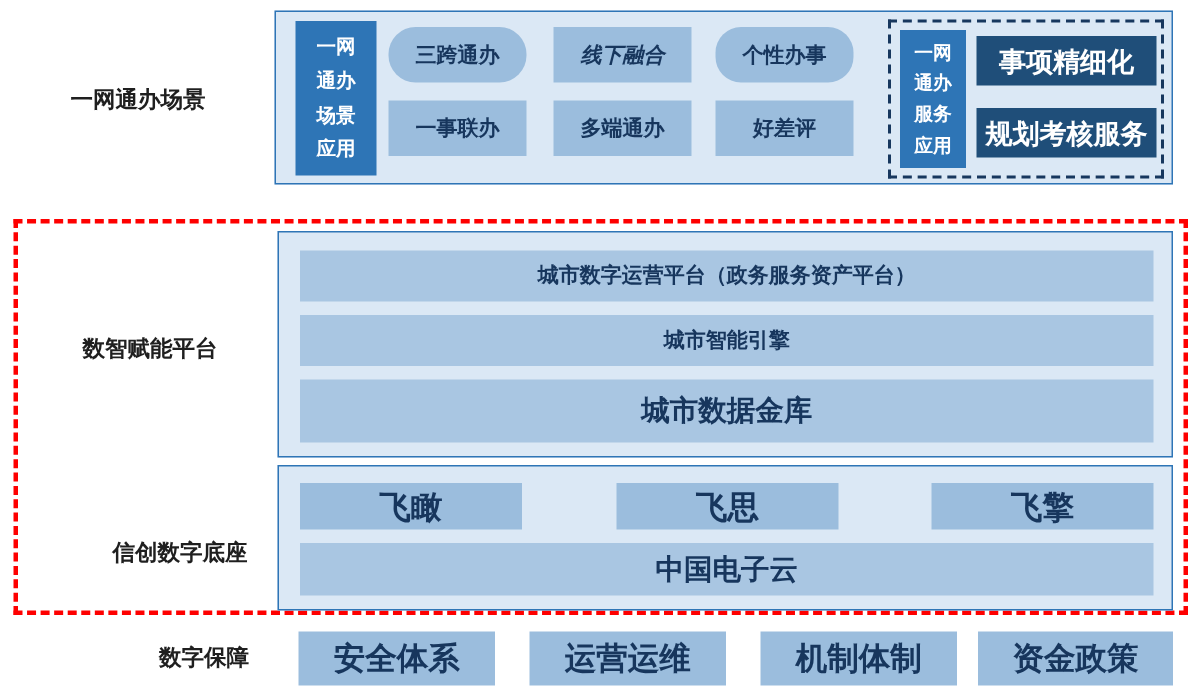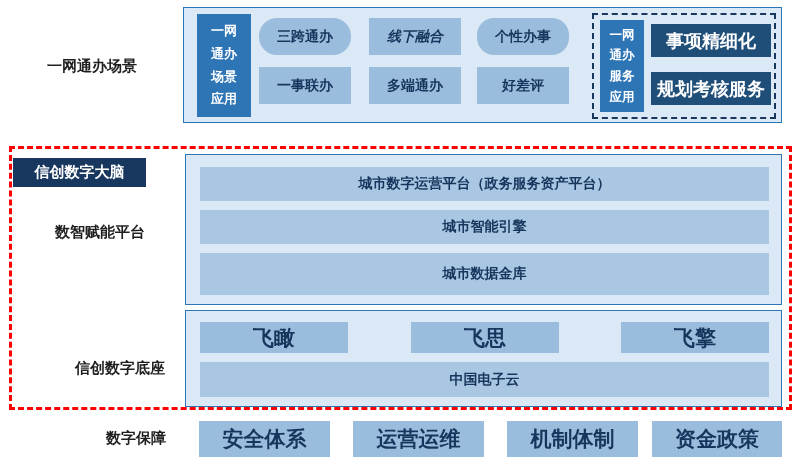--- a/index.html
+++ b/index.html
@@ -4,21 +4,21 @@
 <style>
   * { margin:0; padding:0; box-sizing:border-box; }
   html,body { background:#ffffff; }
   body { font-family:"Liberation Sans","DejaVu Sans",sans-serif; }
   .canvas { position:relative; width:800px; height:462px; background:var(--canvas-bg,#ffffff); overflow:hidden; }
   .abs { position:absolute; }
   .center { display:flex; align-items:center; justify-content:center; text-align:center; }
   .side-label { font-size:15px; font-weight:bold; color:#1f1f1f; }
   .box { background:var(--box-bg,#dbe8f5); border:1px solid var(--box-border,#2e75b6); }
   .bar { background:var(--bar-fill,#a9c6e2); color:var(--text-navy,#17365d); font-size:14px; font-weight:bold; }
-  .bar.big { font-size:14px; }
+  .bar.big { font-size:19px; }
   .chip { background:var(--chip-fill,#9bbddd); color:var(--text-navy,#17365d); font-size:21px; font-weight:bold; }
   .grid-item { background:var(--chip-fill,#9bbddd); color:var(--text-navy,#17365d); font-size:14px; font-weight:bold; }
   .dark-block { background:var(--dark-block,#2e75b6); color:#ffffff; font-weight:bold; font-size:13px; line-height:1.75; white-space:pre-line; }
   .navy-btn { background:var(--navy,#1f4e79); color:#ffffff; font-weight:bold; font-size:18px; }
   .badge { background:var(--badge-bg,#17375e); color:#ffffff; font-weight:bold; font-size:15px; }
   .red-box { border:3px dashed var(--red,#fe0000); }
   .dashed-group { border:2px dashed var(--dashed-navy,#17375e); }
 </style>
 </head>
 <body>
@@ -46,21 +46,20 @@
 通办
 服务
 应用</div>
       <div class="abs center navy-btn" style="left:57px; top:9px; width:120px; height:33px;">事项精细化</div>
       <div class="abs center navy-btn" style="left:57px; top:57px; width:120px; height:33px;">规划考核服务</div>
     </div>
   </div>
 
   <div class="abs red-box" style="left:9px; top:146px; width:783px; height:264px;"></div>
 
-  <div class="abs center badge" style="left:13px; top:158px; width:133px; height:29px;">信创数字大脑</div>
 
   <div class="abs center side-label" style="left:30px; top:223px; width:140px; height:18px;">数智赋能平台</div>
 
   <div class="abs box" style="left:185px; top:154px; width:597px; height:151px;">
     <div class="abs center bar" style="left:14px; top:12px; width:569px; height:34px;">城市数字运营平台（政务服务资产平台）</div>
     <div class="abs center bar" style="left:14px; top:55px; width:569px; height:34px;">城市智能引擎</div>
     <div class="abs center bar big" style="left:14px; top:98px; width:569px; height:42px;">城市数据金库</div>
   </div>
 
   <div class="abs center side-label" style="left:50px; top:359px; width:140px; height:18px;">信创数字底座</div>

